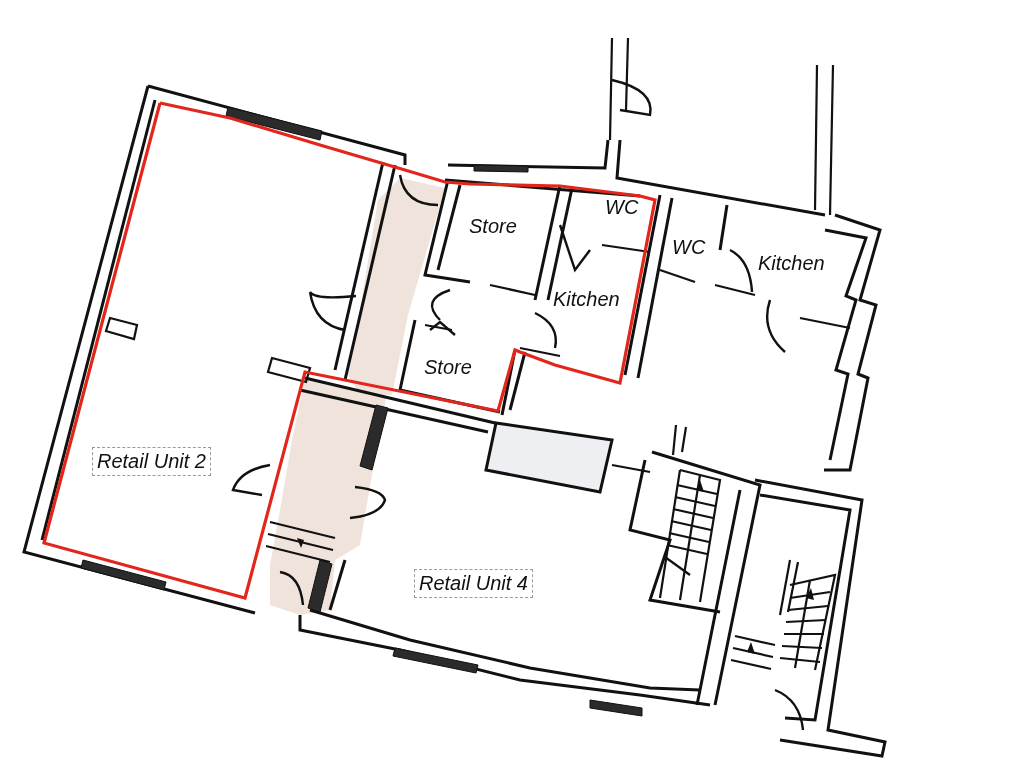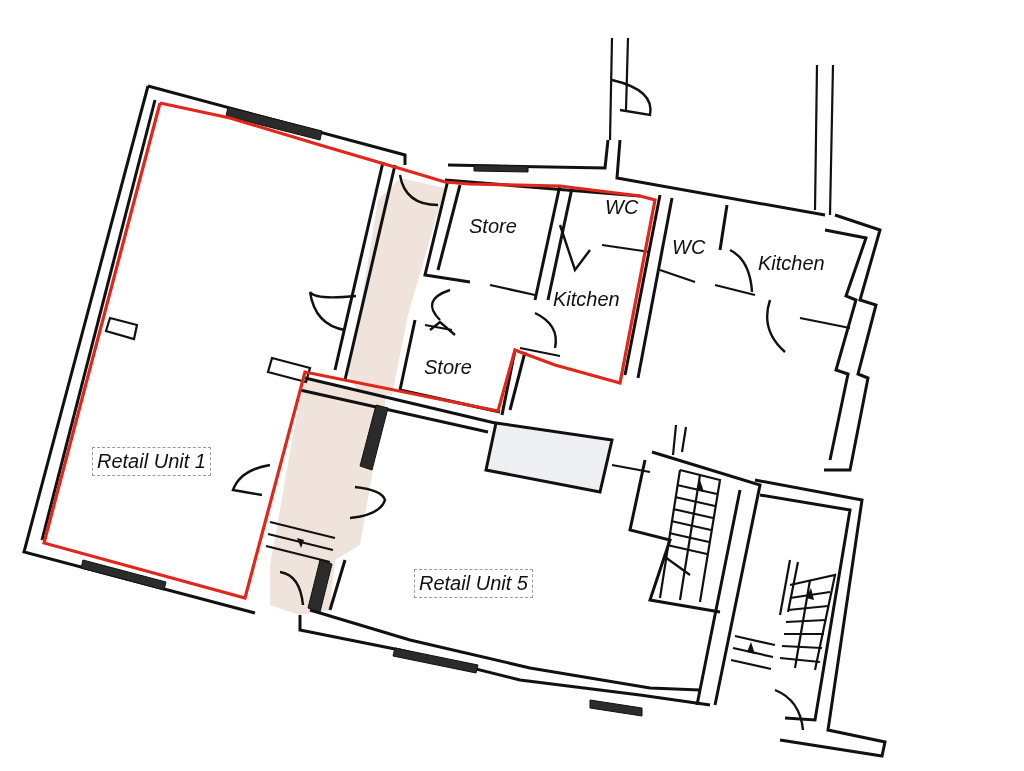--- a/index.html
+++ b/index.html
@@ -150,20 +150,20 @@
   <g>
     <line class="stair" x1="270" y1="522" x2="335" y2="538"></line>
     <line class="stair" x1="268" y1="534" x2="333" y2="550"></line>
     <line class="stair" x1="266" y1="546" x2="330" y2="562"></line>
     <polygon points="297,538 304,540 301,548" fill="#111"></polygon>
   </g>
 
   <polyline class="boundary" points="160,103 230,118 320,145 405,170 445,182 470,184 560,186 640,196 655,200 620,383 555,365 520,352 515,350 498,411 305,372 245,598 44,543 160,103"></polyline>
 </svg>
 
-<div class="label boxed" style="left:92px; top:447px;">Retail Unit 1</div>
-<div class="label boxed" style="left:414px; top:569px;">Retail Unit 5</div>
+<div class="label boxed" style="left:92px; top:447px;">Retail Unit 2</div>
+<div class="label boxed" style="left:414px; top:569px;">Retail Unit 4</div>
 <div class="label" style="left:469px; top:216px;">Store</div>
 <div class="label" style="left:424px; top:357px;">Store</div>
 <div class="label" style="left:605px; top:197px;">WC</div>
 <div class="label" style="left:553px; top:289px;">Kitchen</div>
 <div class="label" style="left:672px; top:237px;">WC</div>
 <div class="label" style="left:758px; top:253px;">Kitchen</div>
 
 </body></html>

